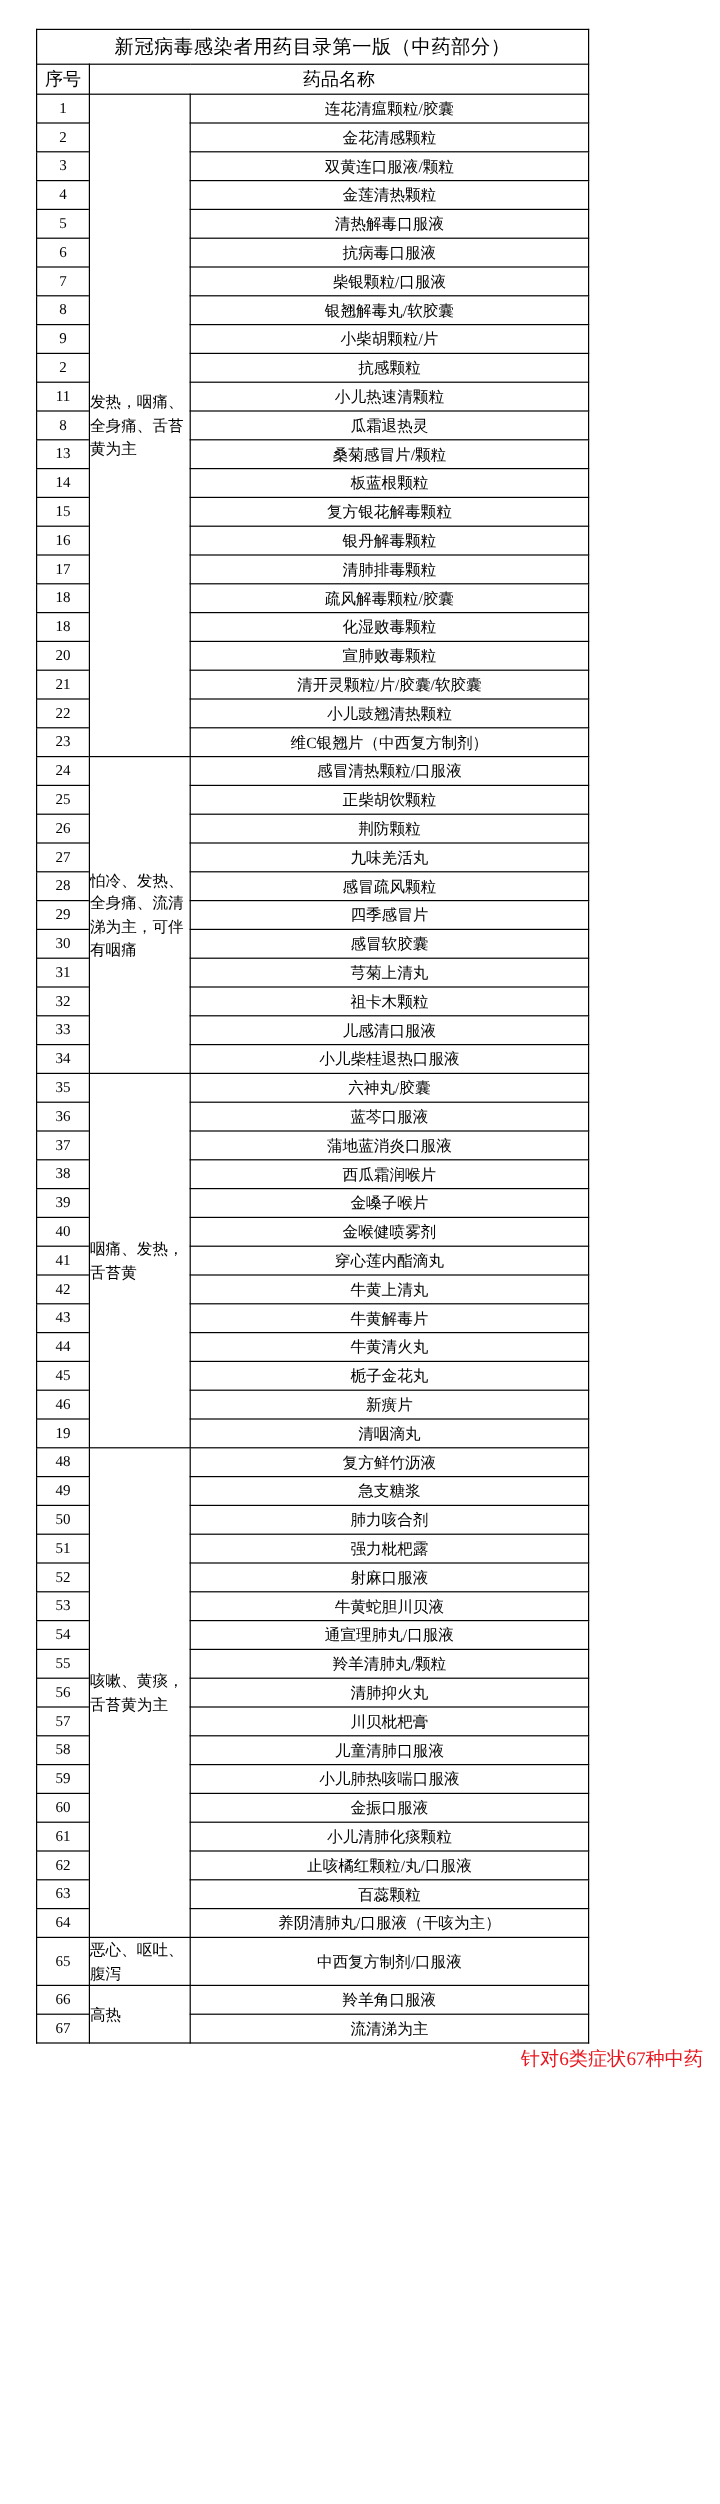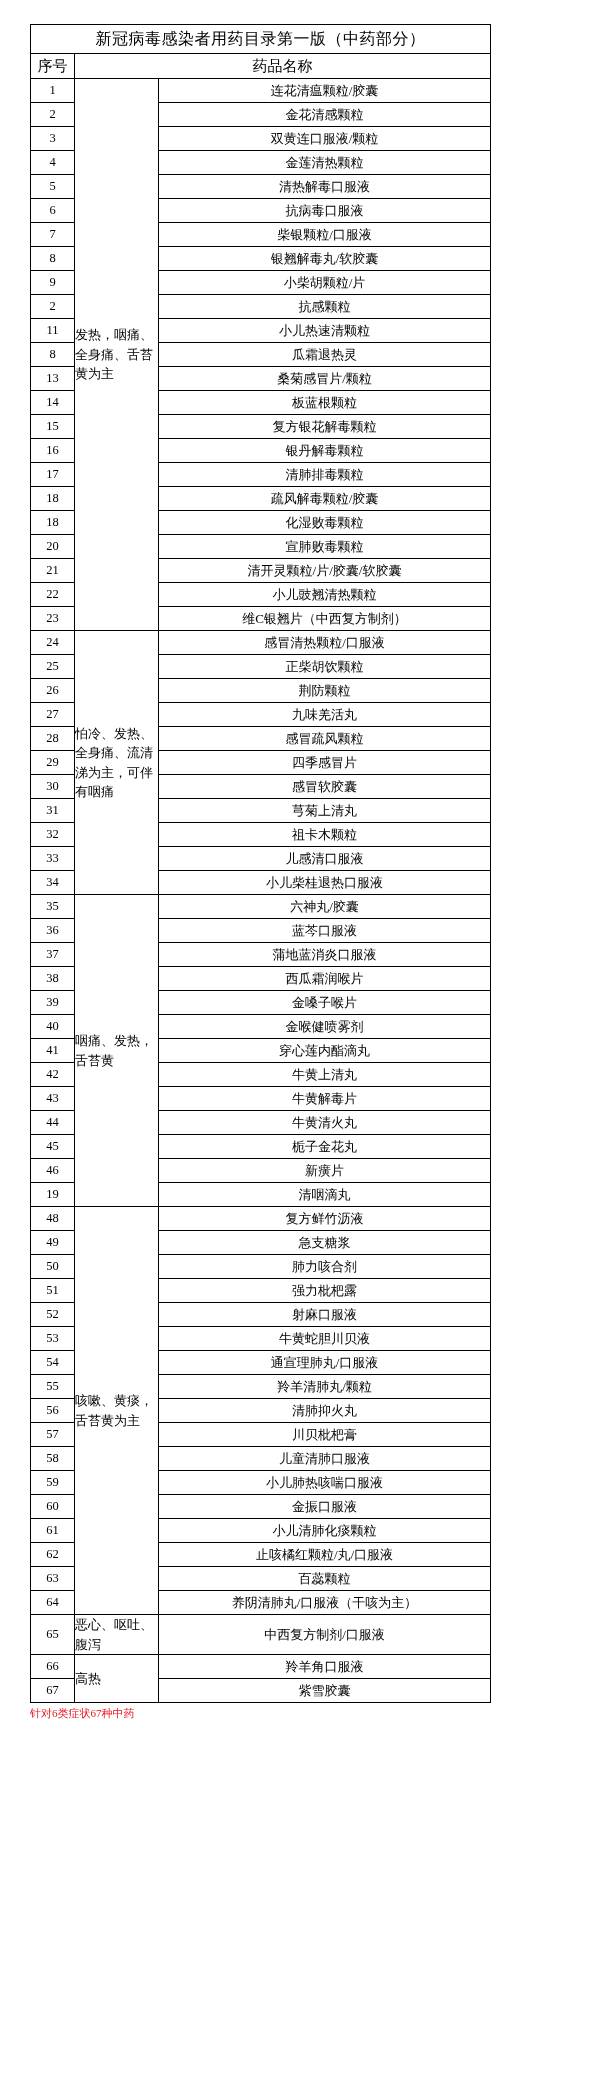--- a/index.html
+++ b/index.html
@@ -58,23 +58,24 @@
     white-space: nowrap;
   }
   td.sym {
     text-align: left;
     font-size: 13px;
     line-height: 1.5;
     padding: 0 4px;
   }
   .footnote {
     color: #e8161e;
-    font-size: 11px;
+    font-size: 16px;
     margin: 3px 0 0 16px;
     font-family: "Liberation Serif", "DejaVu Serif", serif;
+    text-align: right;
   }
 </style>
 </head>
 <body>
 
 <div id="sheet">
   <table class="drug-table">
     <colgroup>
       <col class="col-no">
       <col class="col-sym">
@@ -353,18 +354,18 @@
           <td class="sym" rowspan="1">恶心、呕吐、腹泻</td>
           <td class="name">中西复方制剂/口服液</td>
         </tr>
         <tr>
           <td class="no">66</td>
           <td class="sym" rowspan="2">高热</td>
           <td class="name">羚羊角口服液</td>
         </tr>
         <tr>
           <td class="no">67</td>
-          <td class="name">紫雪胶囊</td>
+          <td class="name">流清涕为主</td>
         </tr>
       </tbody>
   </table>
   <div class="footnote" style="color: rgb(232, 22, 30);">针对6类症状67种中药</div>
 </div>
 
 </body></html>

